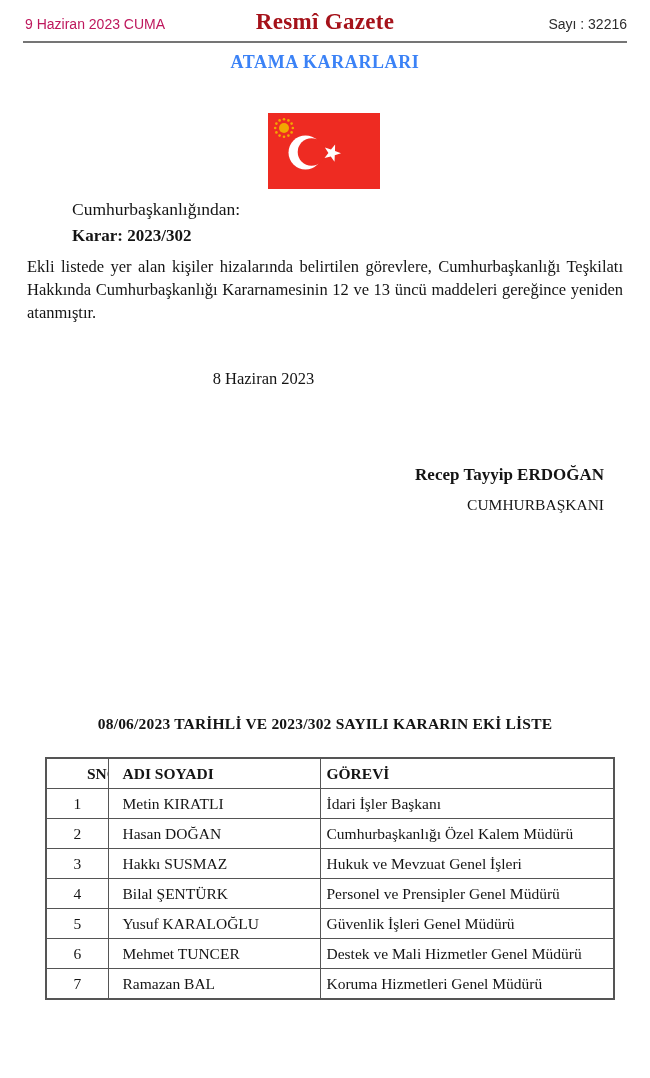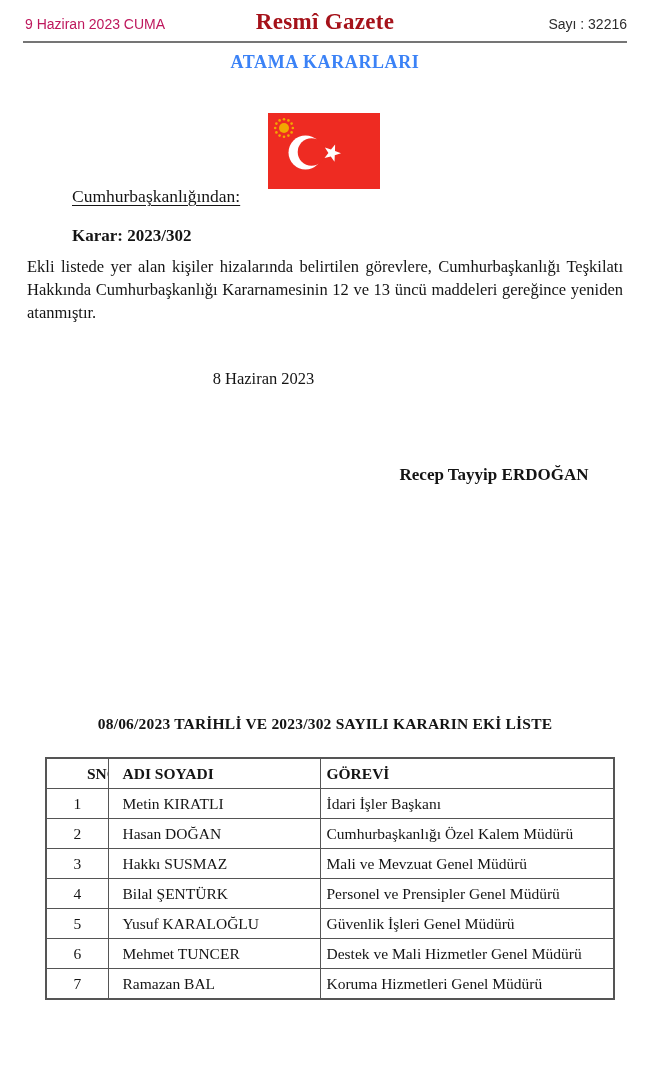--- a/index.html
+++ b/index.html
@@ -26,37 +26,37 @@
   }
   
   .section-title {
     position:absolute; top:52px; left:0; width:650px; text-align:center;
     font-size:18px; font-weight:bold; letter-spacing:0.6px; color:#3b82f6;
   }
   
   .flag { position:absolute; left:268px; top:113px; width:112px; height:76px; }
   
   .decree-source {
-    position:absolute; left:72px; top:186px; font-size:17.5px; color:#141414;
-    text-decoration:underline; text-underline-offset:3px;
+    position:absolute; left:72px; top:199px; font-size:17.5px; color:#141414;
+    text-underline-offset:3px;
   }
   .decree-number {
     position:absolute; left:72px; top:226px; font-size:17px; font-weight:bold; color:#141414;
   }
   .decree-body {
     position:absolute; left:27px; top:255px; width:596px;
     font-size:16.5px; line-height:23px; text-align:justify; color:#141414;
   }
   .decree-date {
     position:absolute; left:0; top:369px; width:527px; text-align:center;
     font-size:16.5px; color:#141414;
   }
   
   .signature {
-    position:absolute; left:384px; top:465px; width:220px; text-align:center;
+    position:absolute; left:384px; top:465px; width:220px; text-align:right;
   }
   .signature .sig-name { font-size:17px; font-weight:bold; color:#141414; }
   .signature .sig-title { font-size:15.5px; margin-top:11px; color:#141414; }
   
   .annex-title {
     position:absolute; left:0; top:715px; width:650px; text-align:center;
     font-size:15.5px; font-weight:bold; color:#141414; letter-spacing:0.2px;
   }
   table.annex {
     position:absolute; left:45px; top:757px; width:568px;
@@ -113,20 +113,21 @@
     </svg>
   </div>
 
   <div class="decree-source">Cumhurbaşkanlığından:</div>
   <div class="decree-number">Karar: 2023/302</div>
   <div class="decree-body">Ekli listede yer alan kişiler hizalarında belirtilen görevlere, Cumhurbaşkanlığı Teşkilatı Hakkında Cumhurbaşkanlığı Kararnamesinin 12 ve 13 üncü maddeleri gereğince yeniden atanmıştır.</div>
   <div class="decree-date">8 Haziran 2023</div>
 
   <div class="signature">
     <div class="sig-name">Recep Tayyip ERDOĞAN</div>
+    <div class="sig-title">CUMHURBAŞKANI</div>
   </div>
 
   <div class="annex-title">08/06/2023 TARİHLİ VE 2023/302 SAYILI KARARIN EKİ LİSTE</div>
 
   <table class="annex">
     <colgroup>
         <col style="width:62px">
         <col style="width:212px">
         <col style="width:294px">
       </colgroup>
@@ -142,21 +143,21 @@
         <td class="c-role">İdari İşler Başkanı</td>
       </tr>
       <tr>
         <td class="c-sno">2</td>
         <td class="c-name">Hasan DOĞAN</td>
         <td class="c-role">Cumhurbaşkanlığı Özel Kalem Müdürü</td>
       </tr>
       <tr>
         <td class="c-sno">3</td>
         <td class="c-name">Hakkı SUSMAZ</td>
-        <td class="c-role">Mali ve Mevzuat Genel Müdürü</td>
+        <td class="c-role">Hukuk ve Mevzuat Genel İşleri</td>
       </tr>
       <tr>
         <td class="c-sno">4</td>
         <td class="c-name">Bilal ŞENTÜRK</td>
         <td class="c-role">Personel ve Prensipler Genel Müdürü</td>
       </tr>
       <tr>
         <td class="c-sno">5</td>
         <td class="c-name">Yusuf KARALOĞLU</td>
         <td class="c-role">Güvenlik İşleri Genel Müdürü</td>

